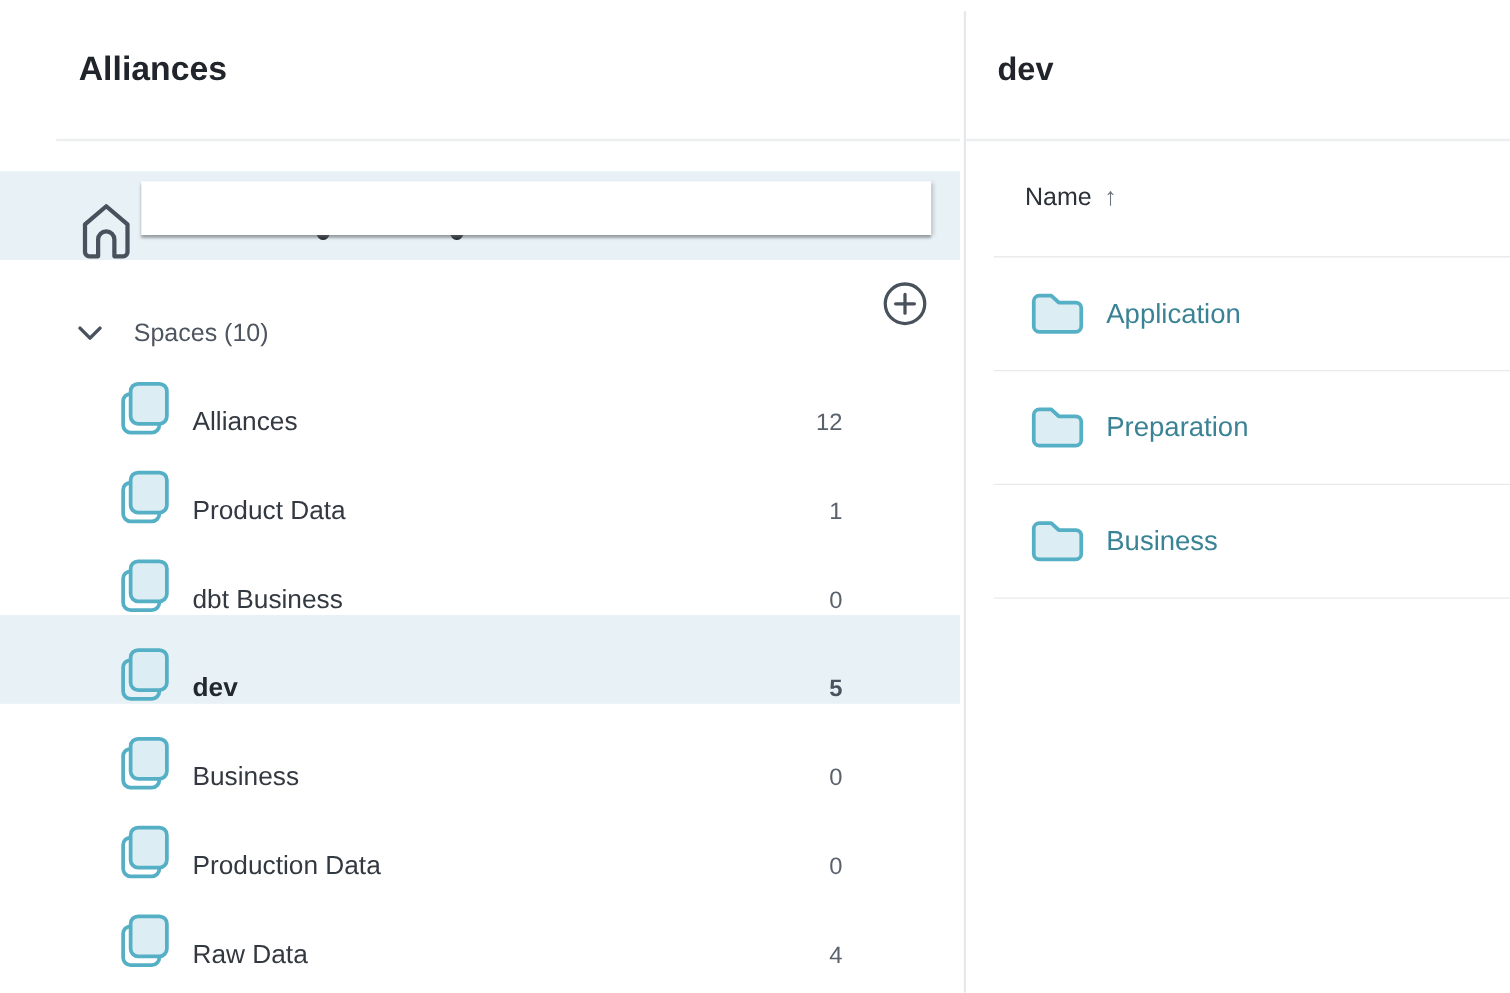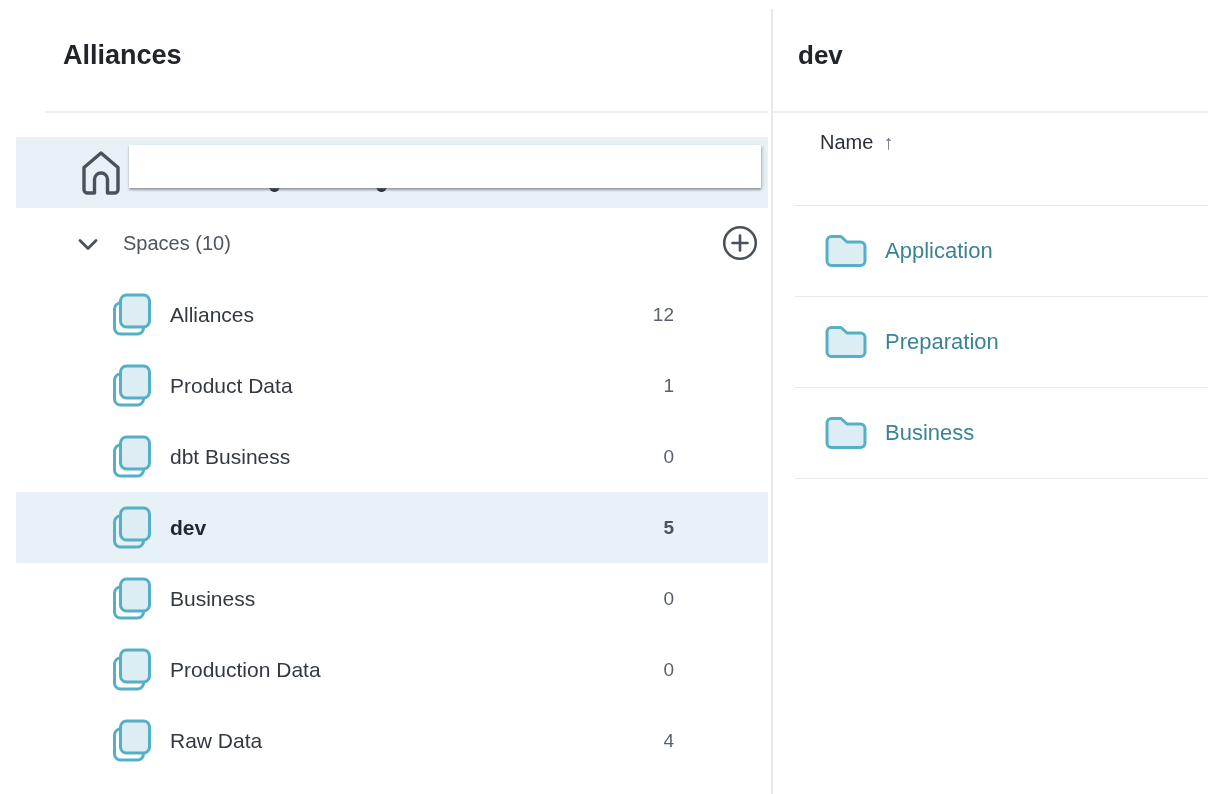--- a/index.html
+++ b/index.html
@@ -16,21 +16,21 @@
     width:1208px;height:794px;position:relative;overflow:hidden;
     background:#ffffff;color:#2a2f35;
     font-family:"Liberation Sans","DejaVu Sans",sans-serif;
   }
   
   .left-panel{position:absolute;left:0;top:0;width:836px;height:794px;background:#fff;}
   .panel-title{position:absolute;left:63px;top:0;height:110px;display:flex;align-items:center;
     font-size:27px;font-weight:bold;color:#20252b;}
   .left-title-divider{position:absolute;left:45px;width:723px;top:111px;height:2px;background:var(--divider);}
   .tree{position:absolute;left:0;top:137px;width:768px;}
-  .tree-row{position:relative;height:71px;display:flex;align-items:center;margin-left:16px;}
+  .tree-row{position:relative;height:71px;display:flex;align-items:flex-end;}
   .home-row{background:var(--row-highlight);}
   .home-icon-box{margin-left:64px;width:42px;height:46px;flex:0 0 auto;}
   .home-svg path{stroke:var(--dark-icon);stroke-width:3.4;fill:none;stroke-linejoin:round;stroke-linecap:round;}
   .redaction-box{position:absolute;left:113px;top:8px;width:632px;height:43px;background:#ffffff;z-index:2;
     box-shadow:0 2px 2px rgba(100,106,112,.55),2px 1px 3px rgba(100,106,112,.22);}
   .descender{position:absolute;top:43px;width:11px;height:12px;border-radius:50%;background:#23262b;z-index:1;}
   .descender.d1{left:253px;}
   .descender.d2{left:360px;}
   .chevron-box{margin-left:58px;width:28px;height:26px;flex:0 0 auto;}
   .chevron-svg path{stroke:var(--dark-icon);stroke-width:2.8;fill:none;stroke-linejoin:round;stroke-linecap:round;}
@@ -47,21 +47,21 @@
   .space-row.selected .space-name{font-weight:bold;color:#23282e;}
   .space-count{position:absolute;right:94px;font-size:19px;color:var(--muted-text);}
   .space-row.selected .space-count{font-weight:bold;color:#4a525d;}
   
   .v-divider{position:absolute;left:771px;top:9px;bottom:0;width:2px;background:#e6e8eb;}
   
   .right-panel{position:absolute;left:773px;top:0;right:0;height:794px;background:#fff;}
   .rp-title{position:absolute;left:25px;top:0;height:110px;display:flex;align-items:center;
     font-size:26px;font-weight:bold;color:#20252b;}
   .rp-title-divider{position:absolute;left:0;right:0;top:111px;height:2px;background:var(--divider);}
-  .name-header{position:absolute;left:47px;top:96px;height:92px;display:flex;align-items:center;
+  .name-header{position:absolute;left:47px;top:112px;height:92px;display:flex;align-items:center;
     font-size:20px;color:#2b3138;cursor:pointer;}
   .sort-arrow{margin-left:10px;color:#6b7380;font-size:20px;}
   .folder-list{position:absolute;left:22px;right:0;top:205px;border-bottom:1px solid #e9eaec;}
   .folder-row{height:90px;display:flex;align-items:center;border-top:1px solid #e9eaec;cursor:pointer;}
   .folder-row:first-child{border-top-color:#e4e6e8;}
   .folder-icon-box{margin-left:28px;width:46px;height:38px;flex:0 0 auto;}
   .folder-svg path{stroke:var(--accent-teal);stroke-width:3;fill:var(--icon-fill);stroke-linejoin:round;}
   .folder-name{margin-left:16px;font-size:22px;color:var(--folder-text);white-space:nowrap;}
 </style>
 </head>

